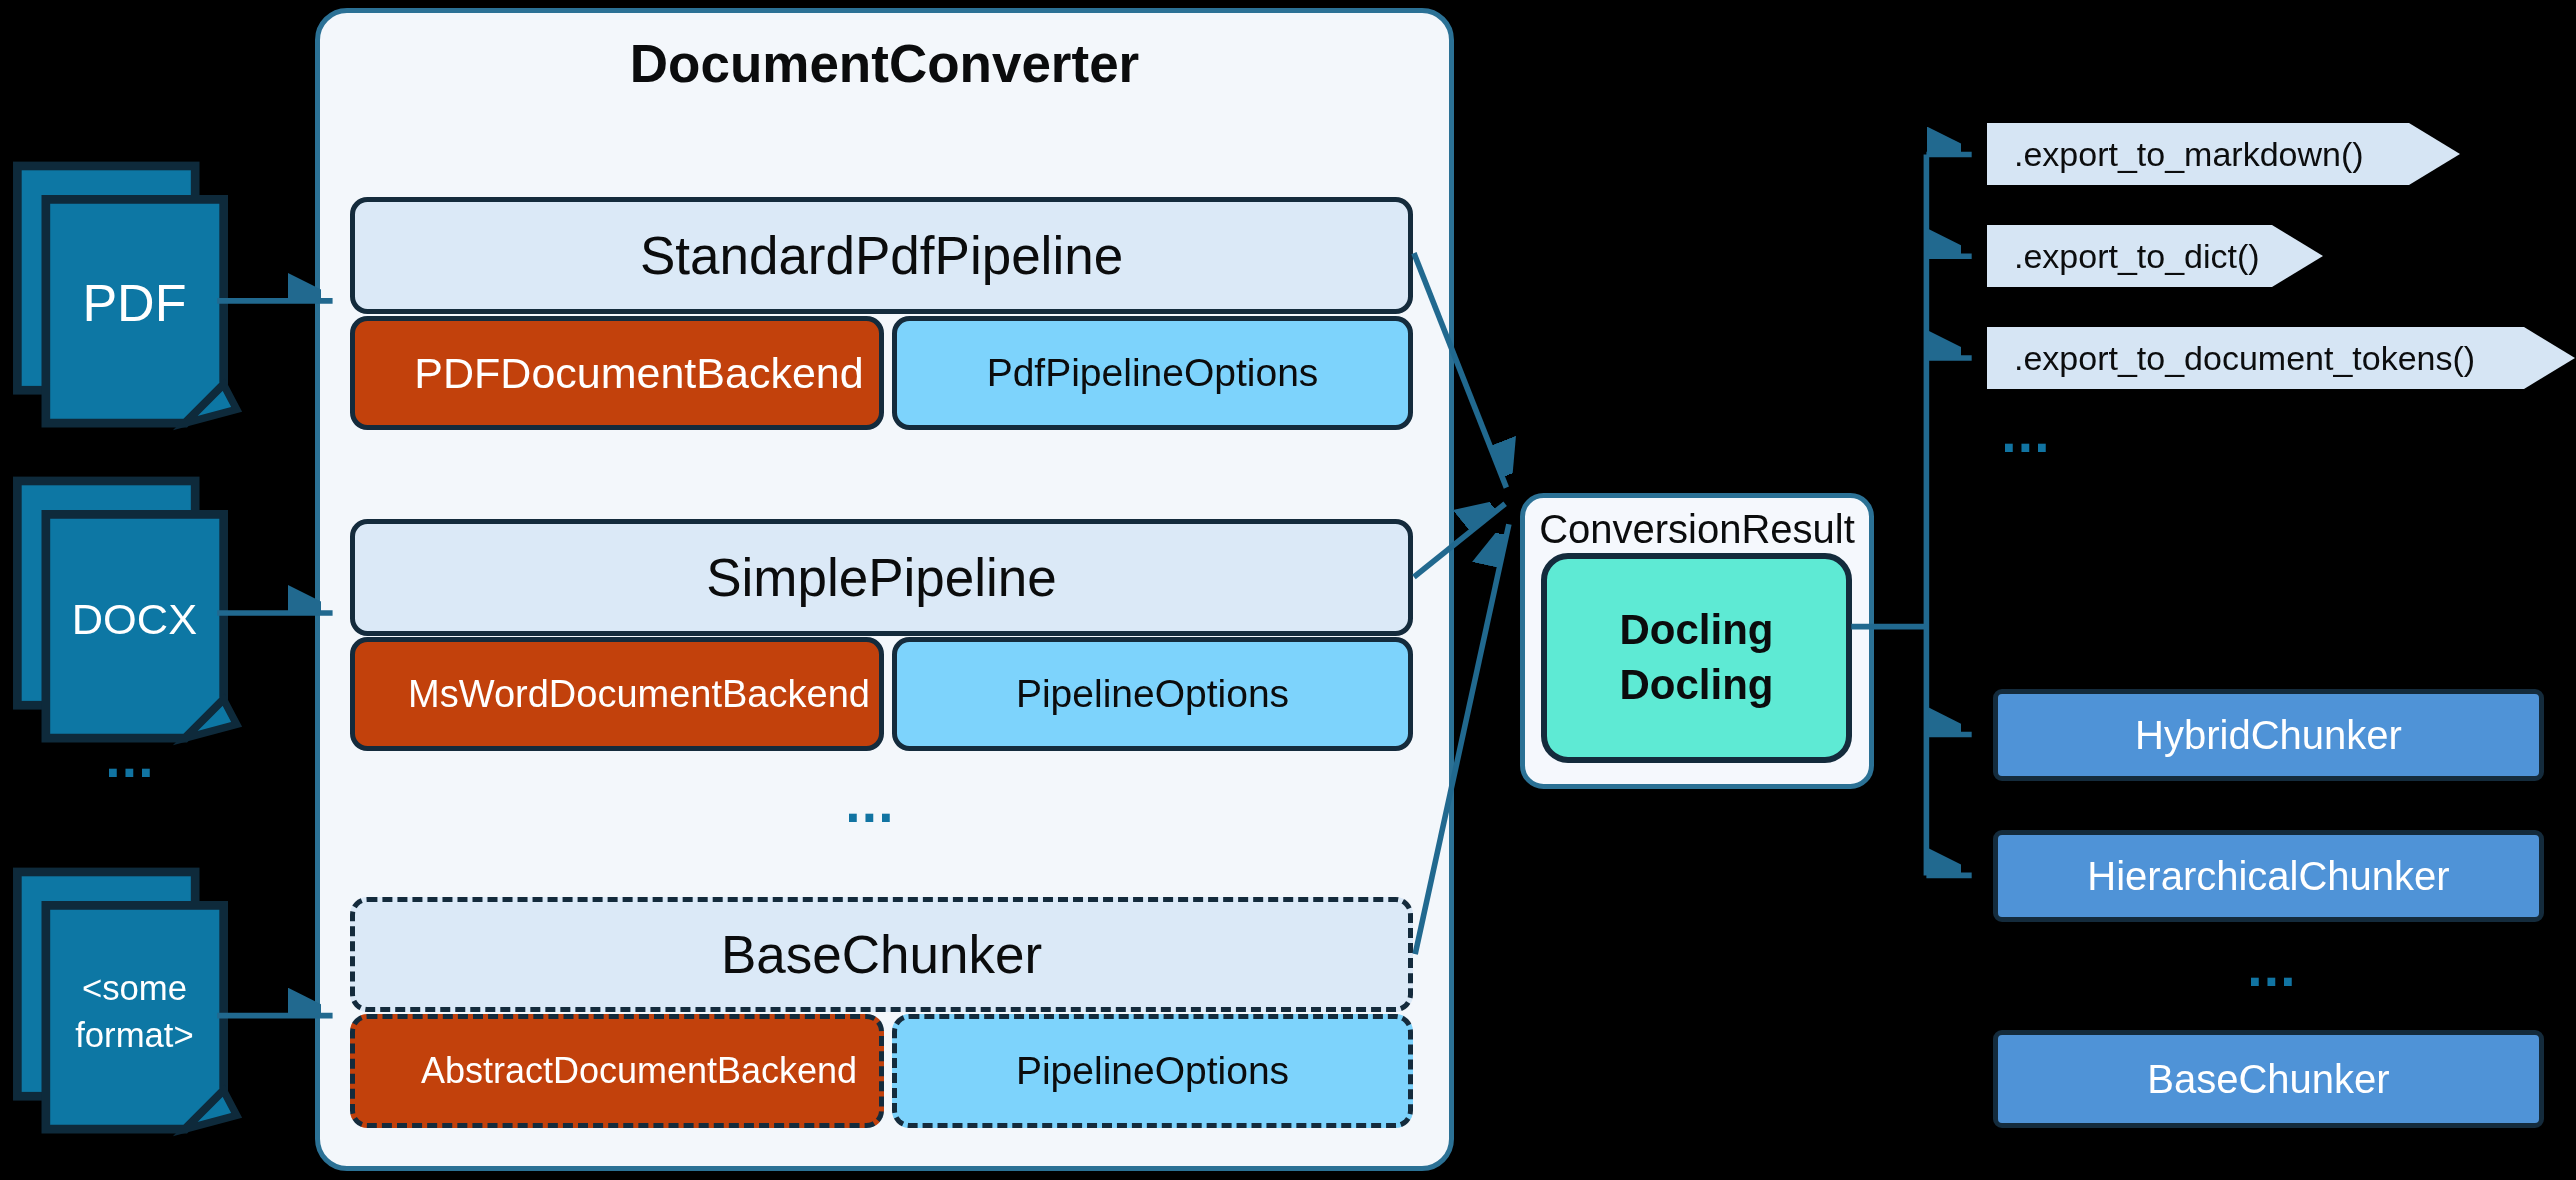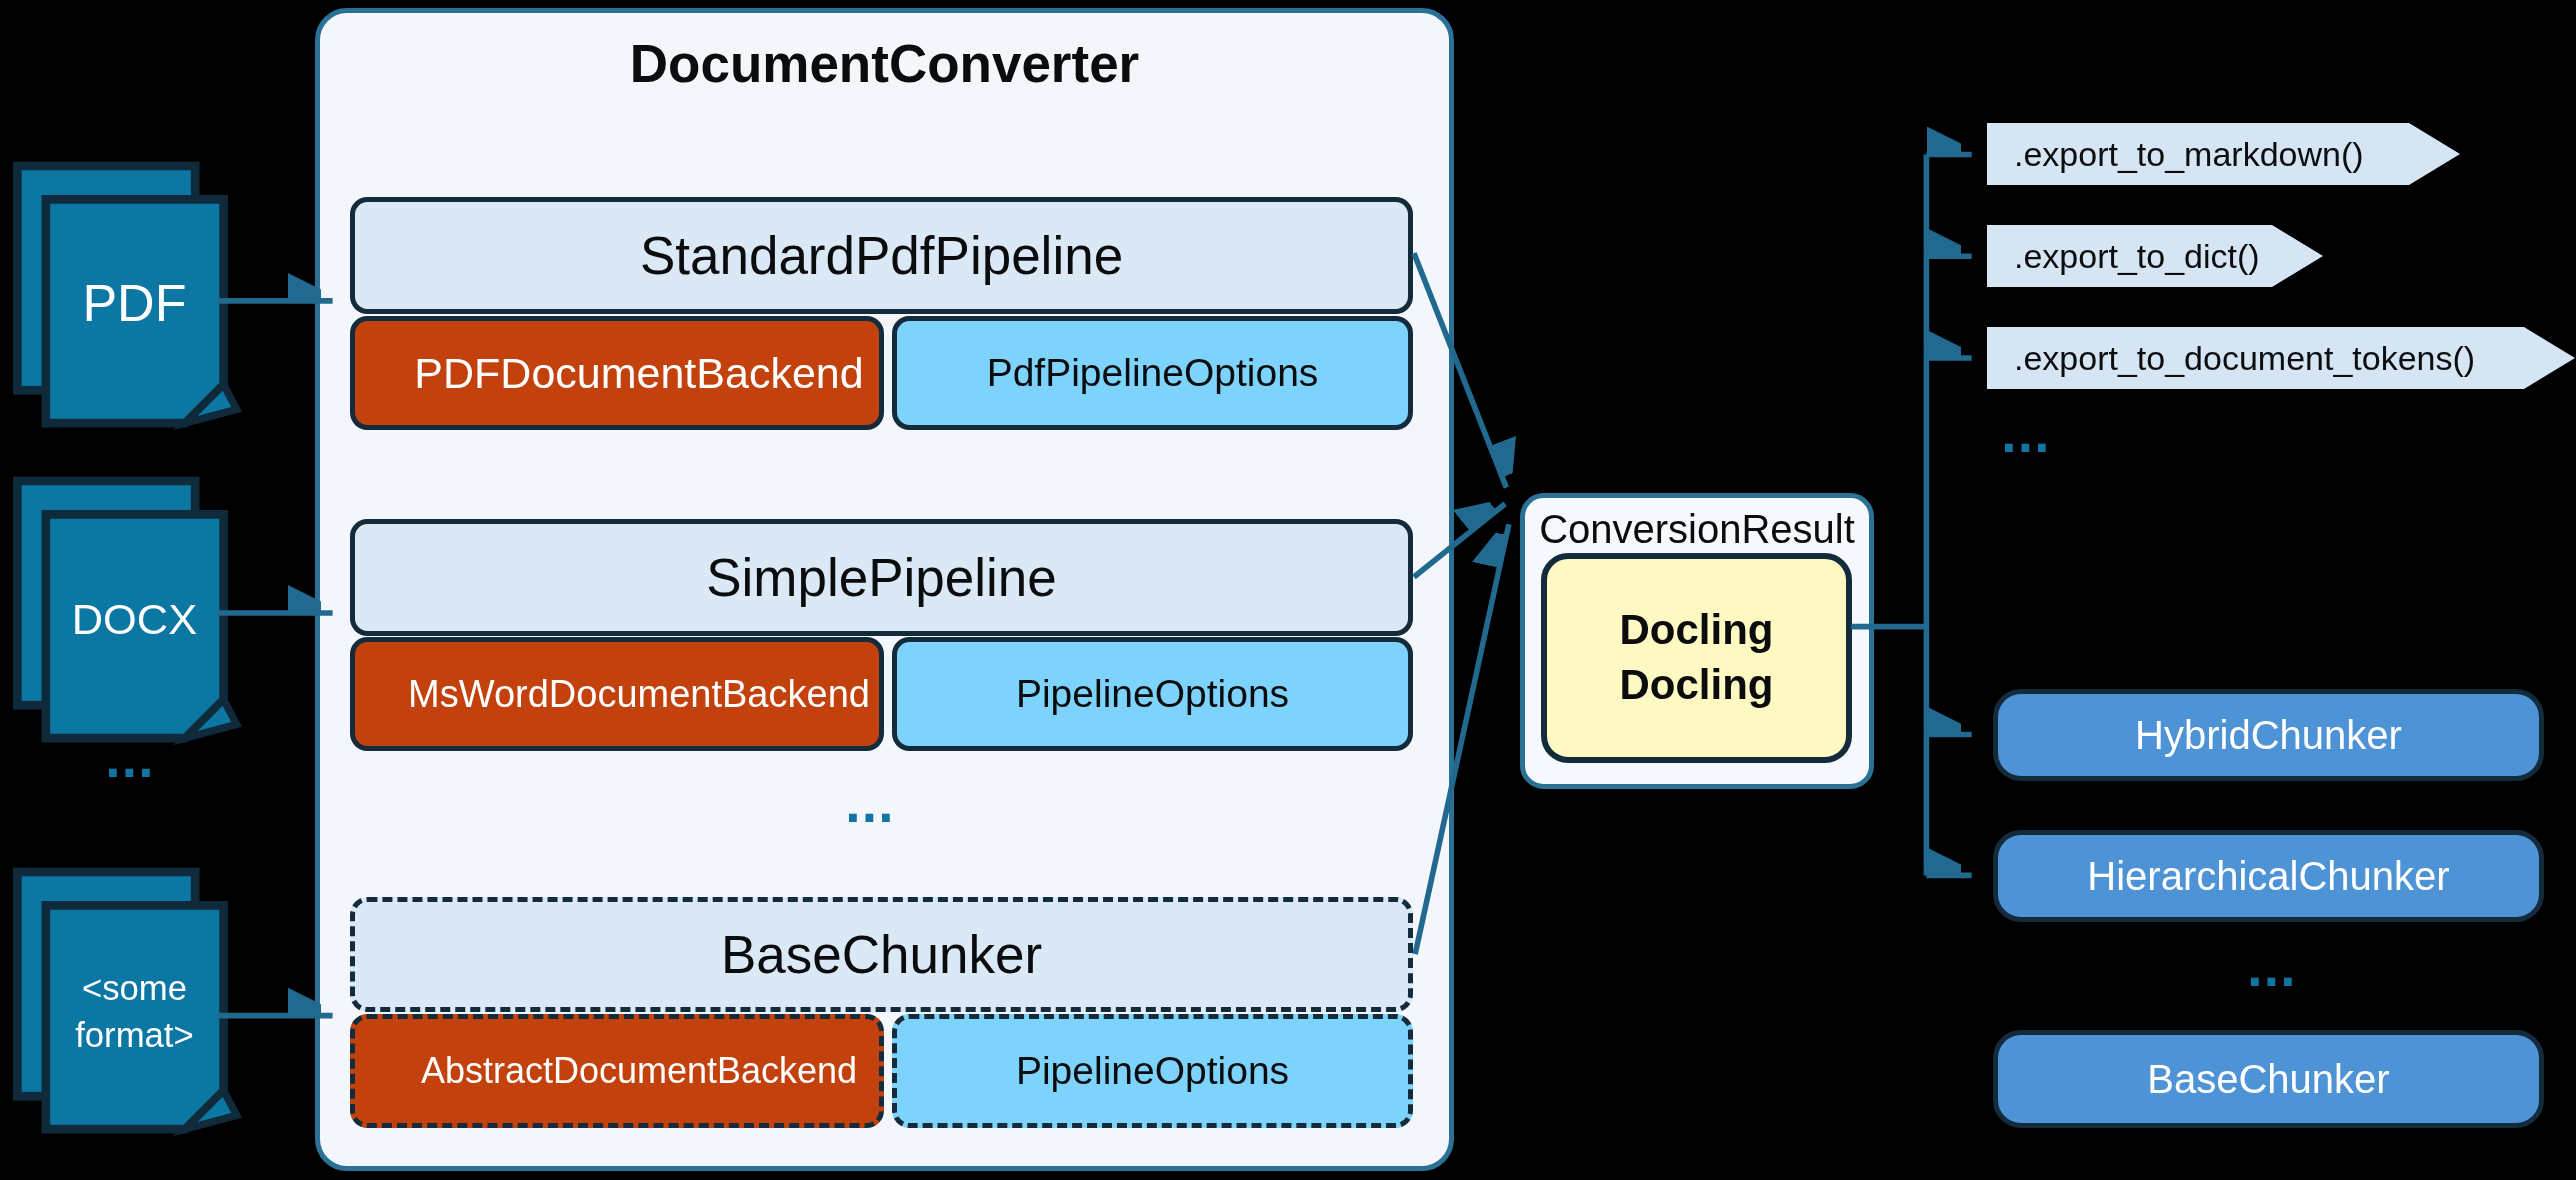--- a/index.html
+++ b/index.html
@@ -45,38 +45,38 @@
     left:1520px;top:493px;width:354px;height:296px;
     background:#f5f8fd;border:5.6px solid #2b7195;border-radius:23.6px;
   }
   .conv-result-label{
     left:1520px;top:508px;width:354px;height:43px;
     display:flex;align-items:center;justify-content:center;
     font-size:40px;color:#0b0c0d;
   }
   .docling-doc{
     left:1541px;top:553px;width:311px;height:210px;
-    background:#fef9c3;border:6.8px solid #142b3c;border-radius:27px;
+    background:#5eead4;border:6.8px solid #142b3c;border-radius:27px;
     display:flex;flex-direction:column;align-items:center;justify-content:center;
     font-size:42px;font-weight:bold;color:#0b0c0d;line-height:1.3;
   }
   
   .chevron{
     background:#d6e5f4;height:62px;
     display:flex;align-items:center;
     padding-left:27px;font-size:34px;color:#0c0d0e;
     clip-path:polygon(0 0, calc(100% - 51px) 0, 100% 50%, calc(100% - 51px) 100%, 0 100%);
   }
   .chev-md{left:1987px;top:123px;width:473px;}
   .chev-dict{left:1987px;top:225px;width:336px;}
   .chev-tok{left:1987px;top:327px;width:588px;}
   
   .chunker{
     background:#4f93d7;color:#ffffff;font-size:40px;
-    border:5.6px solid #142b3c;border-radius:28px;
+    border:5.6px solid #142b3c;border-radius:9px;
     display:flex;align-items:center;justify-content:center;
   }
   .chunk-hybrid{left:1993px;top:689px;width:551px;height:92px;}
   .chunk-hier{left:1993px;top:830px;width:551px;height:92px;}
   .chunk-base{left:1993px;top:1030px;width:551px;height:98px;}
   
   .dots{
     width:124px;height:57px;
     font-size:55px;font-weight:bold;letter-spacing:1.2px;
     color:#1174a2;text-align:center;line-height:0.95;

